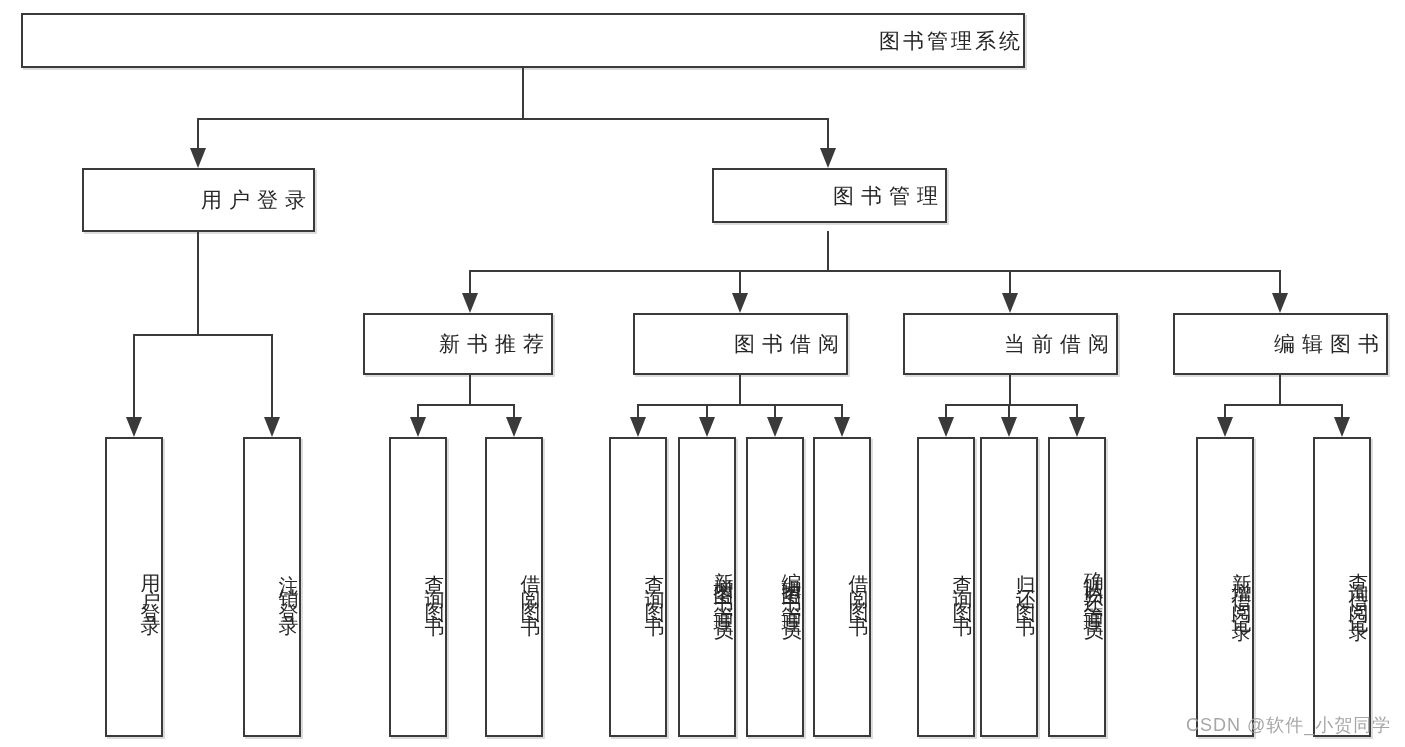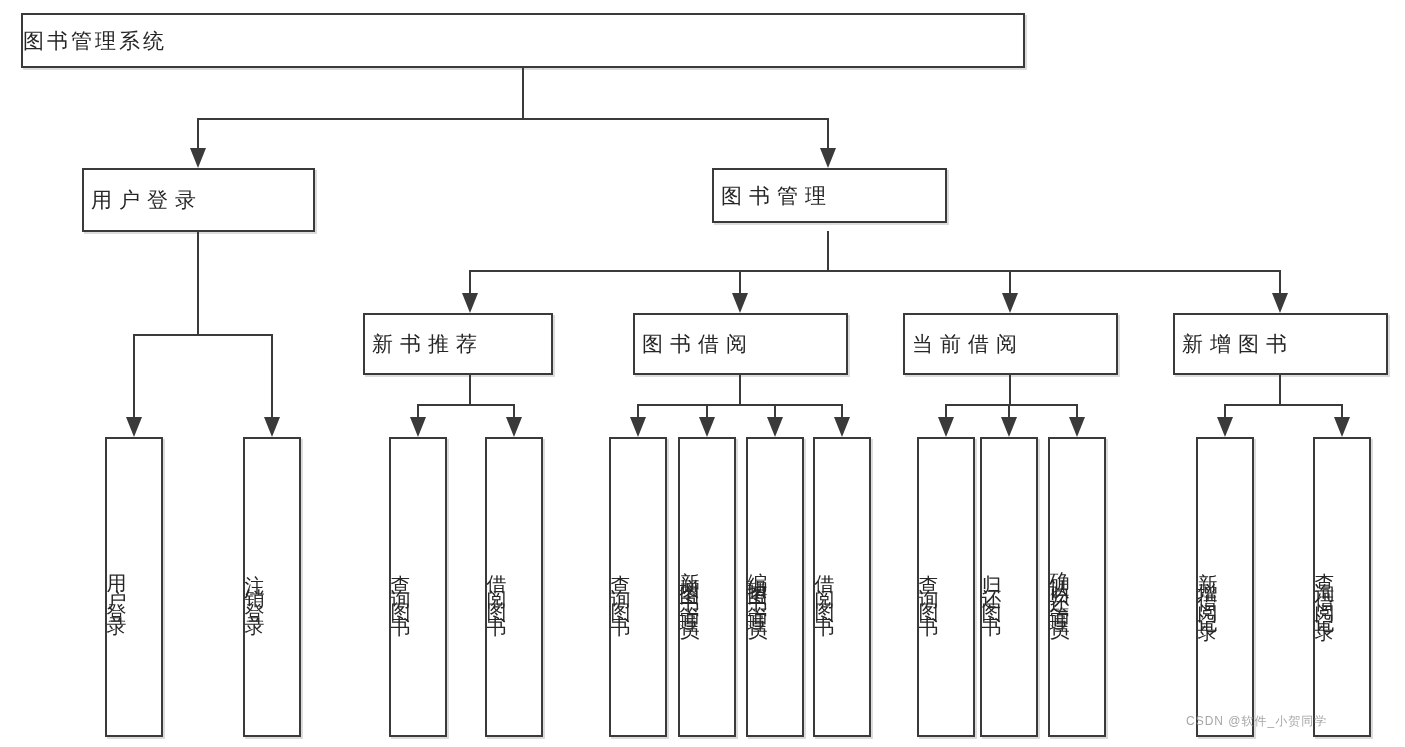--- a/index.html
+++ b/index.html
@@ -16,21 +16,21 @@
   }
 
   
   .box {
     position: absolute;
     background: #ffffff;
     border: 2px solid #3a3a3a;
     box-shadow: 2px 2px 0 rgba(140,140,140,0.30);
     display: flex;
     align-items: center;
-    justify-content: flex-start;
+    justify-content: flex-end;
   }
   .box span { white-space: nowrap; }
 
   .lvl1 span { font-size: 21px; letter-spacing: 3px; }
   .hbox span { font-size: 21px; letter-spacing: 7px; text-indent: 7px; }
 
   .leaf span {
     writing-mode: vertical-rl;
     font-size: 20px;
     line-height: 1;
@@ -46,21 +46,21 @@
     position: absolute; width: 0; height: 0;
     border-left: 8px solid transparent;
     border-right: 8px solid transparent;
     border-top: 20px solid #3a3a3a;
   }
 
   .watermark {
     position: absolute;
     left: 1186px;
     top: 713px;
-    font-size: 12px;
+    font-size: 18px;
     letter-spacing: 1px;
     color: rgba(158,158,158,0.92);
     white-space: nowrap;
   }
 </style>
 </head>
 <body>
 
 <div class="canvas">
 
@@ -103,21 +103,21 @@
   <div class="box hbox" style="left:363px;top:313px;width:190px;height:62px">
     <span>新书推荐</span>
   </div>
   <div class="box hbox" style="left:903px;top:313px;width:215px;height:62px">
     <span>当前借阅</span>
   </div>
   <div class="box hbox" style="left:633px;top:313px;width:215px;height:62px">
     <span>图书借阅</span>
   </div>
   <div class="box hbox" style="left:1173px;top:313px;width:215px;height:62px">
-    <span>新增图书</span>
+    <span>编辑图书</span>
   </div>
 
   <div class="vl" style="left:469px;top:375px;height:31px"></div>
   <div class="hl" style="left:417px;top:404px;width:98px"></div>
   <div class="vl" style="left:417px;top:404px;height:14px"></div>
   <div class="ah" style="left:410px;top:417px"></div>
   <div class="vl" style="left:513px;top:404px;height:14px"></div>
   <div class="ah" style="left:506px;top:417px"></div>
 
   <div class="vl" style="left:739px;top:375px;height:31px"></div>

